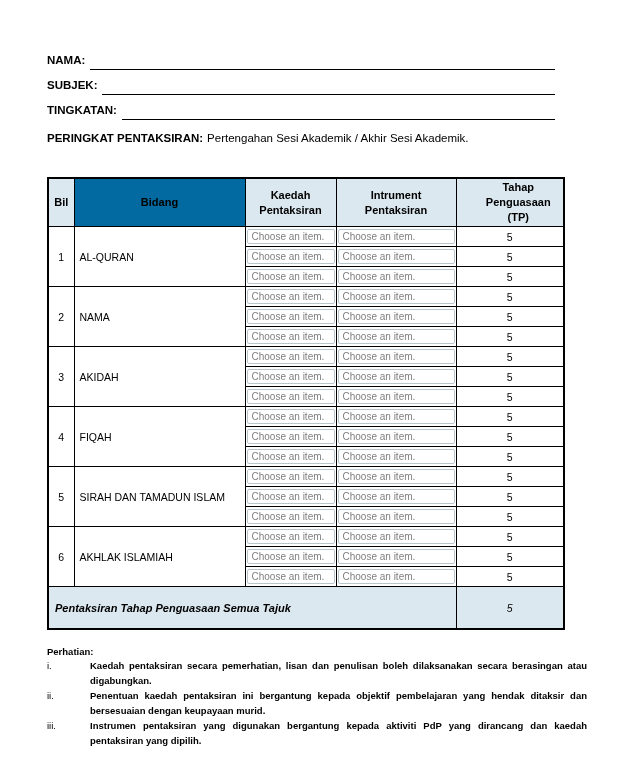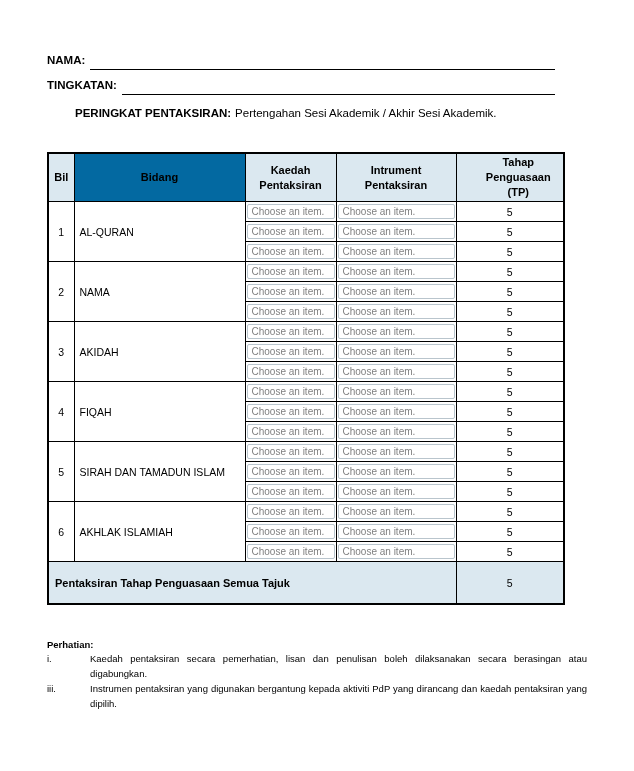--- a/index.html
+++ b/index.html
@@ -14,21 +14,21 @@
   .doc-title{
     font-size:12px;font-weight:bold;letter-spacing:.2px;
     text-decoration:underline;display:inline-block;white-space:pre;
   }
 
   .fields{margin-top:16px;}
   .field{display:flex;align-items:flex-start;width:508px;height:16px;margin-top:9px;}
   .field .lbl{font-weight:bold;font-size:11.5px;white-space:nowrap;padding-right:5px;}
   .field .line{flex:1;border-bottom:1px solid #000;height:15px;}
 
-  .stage{margin-top:8px;height:16px;font-size:11.5px;display:flex;align-items:flex-end;margin-left:28px;}
+  .stage{margin-top:8px;height:16px;font-size:11.5px;display:flex;align-items:flex-end;}
   .stage .lbl{font-weight:bold;padding-right:4px;}
   .stage .val{font-weight:normal;text-align:center;}
 
   table.assessment{
     border-collapse:collapse;margin-top:33px;width:516px;table-layout:fixed;
     border:2px solid #000;
   }
   table.assessment th, table.assessment td{border:1px solid #000;}
   col.c-bil{width:26px;} col.c-bidang{width:171px;}
   col.c-kaedah{width:91px;} col.c-instr{width:120px;} col.c-tahap{width:108px;}
@@ -39,40 +39,44 @@
   }
   td{height:17px;padding:0;vertical-align:middle;font-size:10.5px;}
   td.bil{text-align:center;}
   td.bidang{padding-left:5px;}
   td.choose{padding:1px 1px;}
   .cc{
     display:block;height:13px;line-height:13px;border:1px solid #701a75;border-radius:2px;
     padding:0 4px;font-size:10px;color:#7f7f7f;white-space:nowrap;overflow:hidden;cursor:default;
   }
   td.tp{text-align:center;}
-  tr.summary td{background:#dbe8f0;height:41px;}
+  tr.summary td{background:#dbe8f0;height:41px;font-style:italic;}
   td.summary-label{font-weight:bold;font-size:11px;padding-left:6px;}
   td.summary-tp{text-align:center;font-size:10.5px;}
 
-  .notes{margin-top:34px;width:540px;}
+  .notes{margin-top:16px;width:540px;}
   .notes-heading{font-weight:bold;font-size:9.5px;margin-bottom:1px;}
   .note{display:flex;font-size:9.5px;line-height:15px;}
   .note .num{width:43px;flex:none;}
-  .note .txt{flex:1;text-align:justify;}
+  .note .txt{flex:1;text-align:justify;font-weight:bold;}
 </style>
 </head>
 <body>
 
 <div class="page">
   <div class="content">
 
 
     <div class="fields">
       <div class="field">
         <span class="lbl">NAMA:</span>
+        <span class="line"></span>
+      </div>
+      <div class="field">
+        <span class="lbl">SUBJEK:</span>
         <span class="line"></span>
       </div>
       <div class="field">
         <span class="lbl">TINGKATAN:</span>
         <span class="line"></span>
       </div>
     </div>
 
     <div class="stage">
       <span class="lbl">PERINGKAT PENTAKSIRAN:</span>
@@ -289,19 +293,23 @@
       </tfoot>
     </table>
 
     <div class="notes">
       <div class="notes-heading">Perhatian:</div>
       <div class="note">
         <span class="num">i.</span>
         <span class="txt">Kaedah pentaksiran secara pemerhatian, lisan dan penulisan boleh dilaksanakan secara berasingan atau digabungkan.</span>
       </div>
       <div class="note">
+        <span class="num">ii.</span>
+        <span class="txt">Penentuan kaedah pentaksiran ini bergantung kepada objektif pembelajaran yang hendak ditaksir dan bersesuaian dengan keupayaan murid.</span>
+      </div>
+      <div class="note">
         <span class="num">iii.</span>
         <span class="txt">Instrumen pentaksiran yang digunakan bergantung kepada aktiviti PdP yang dirancang dan kaedah pentaksiran yang dipilih.</span>
       </div>
     </div>
 
   </div>
 </div>
 
 </body></html>

